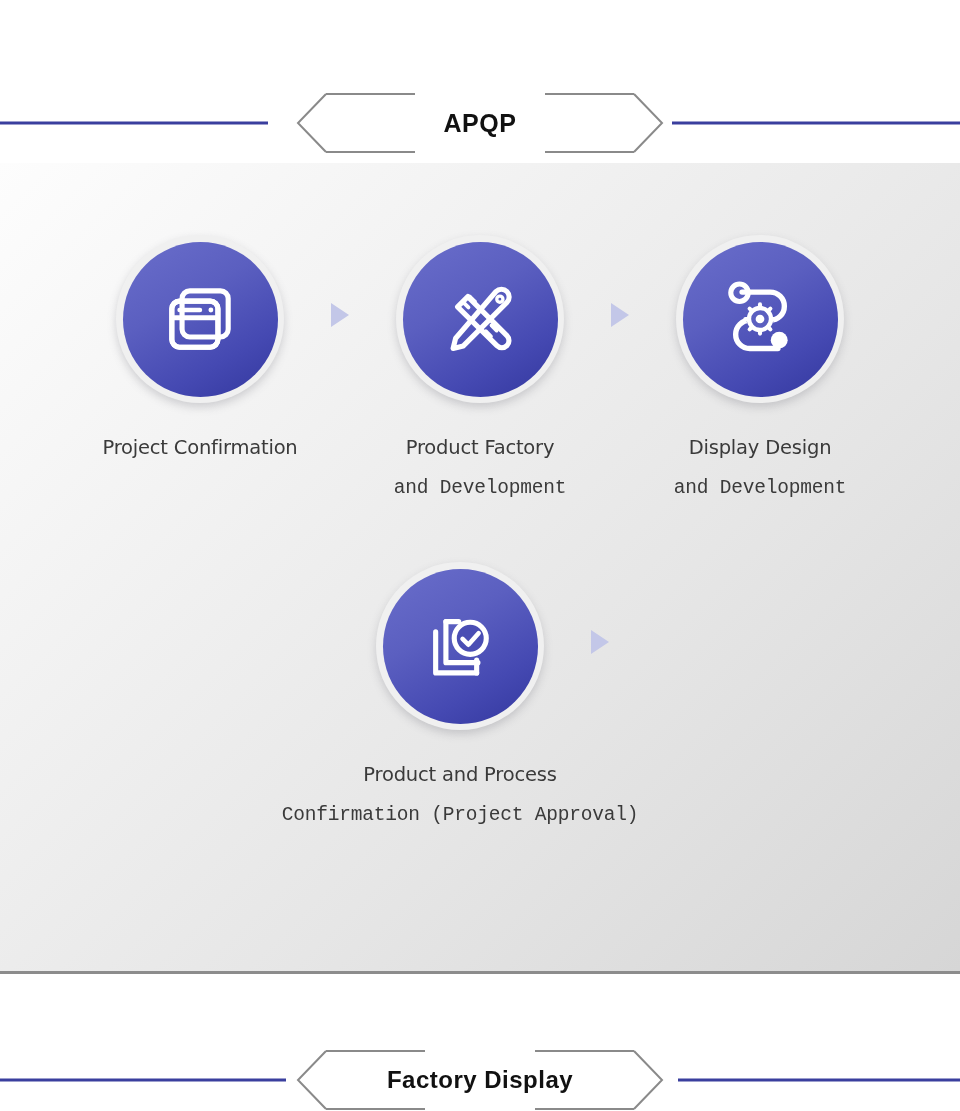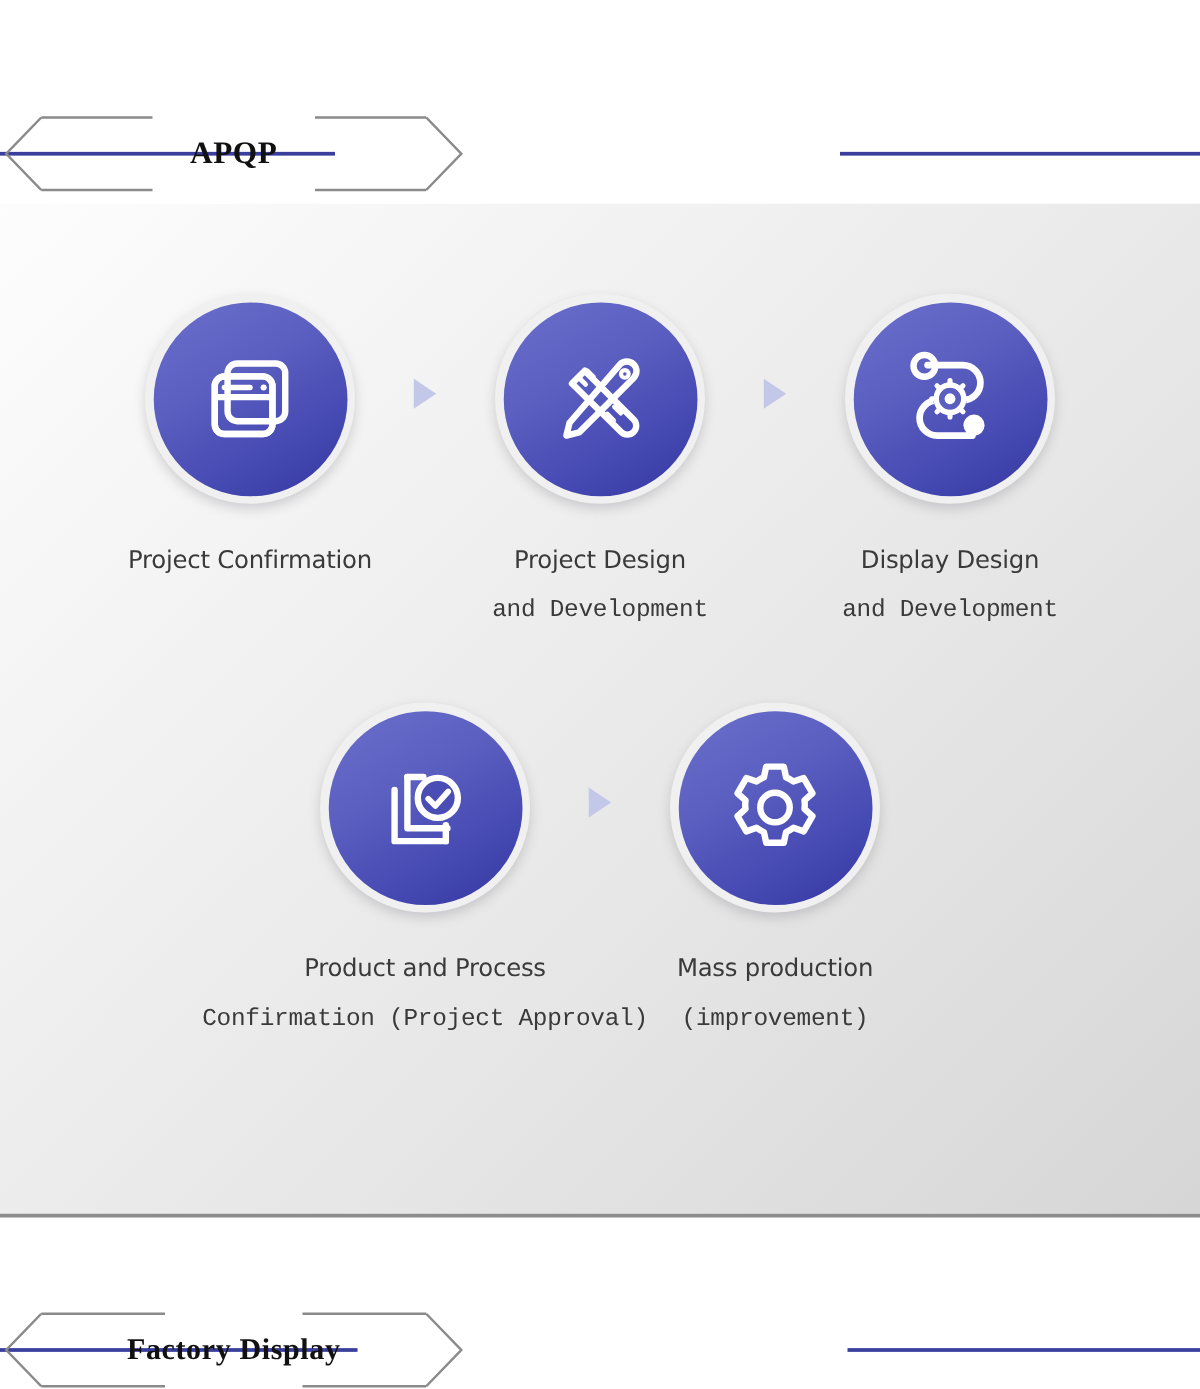--- a/index.html
+++ b/index.html
@@ -9,21 +9,21 @@
     font-family:"Liberation Sans", sans-serif;
     overflow:hidden;
   }
 
   
   .section-header{
     position:relative;
     width:960px;
     display:flex;
     align-items:center;
-    font-family:Liberation Serif, serif;
+    justify-content:center;
   }
   .hdr-rule{
     position:absolute;
     height:3px;
     background:#3a3f9e;
     top:50%;
     transform:translateY(-50%);
   }
   .hdr-rule.left { left:0;  width:268px; }
   .hdr-rule.right{ right:0; width:288px; }
@@ -188,21 +188,21 @@
               <path d="M19 19 L23 23"></path>
               <path d="M24 14.5 L28 18.5"></path>
               <path d="M41 37 L45 41"></path>
               <path d="M36.5 41.5 L40.5 45.5"></path>
             </g>
             <circle cx="47.5" cy="16.5" r="2.4" fill="none" stroke="#ffffff" stroke-width="2.6"></circle>
           </svg>
         </div>
       </div>
       <div class="step-label">
-        <span>Project Design</span>
+        <span>Product Factory</span>
         <span class="l2">and Development</span>
       </div>
     </div>
 
     <div class="arrow">
       <svg viewBox="0 0 22 28">
         <path d="M2 2 L20 14 L2 26 Z" fill="#c3c7e8"></path>
       </svg>
     </div>
 
@@ -263,36 +263,20 @@
         <span class="l2">Confirmation (Project Approval)</span>
       </div>
     </div>
 
     <div class="arrow">
       <svg viewBox="0 0 22 28">
         <path d="M2 2 L20 14 L2 26 Z" fill="#c3c7e8"></path>
       </svg>
     </div>
 
-    <div class="flow-step">
-      <div class="circle-wrap">
-        <div class="circle">
-          <svg viewBox="0 0 64 64">
-            <g transform="translate(32,32)">
-              <path d="M-5.5 -25.5 h11 l1.4 6.6 a20 20 0 0 1 4.6 2.7 l6.4 -2.2 l5.5 9.5 l-5 4.5 a20 20 0 0 1 0 5.3 l5 4.5 l-5.5 9.5 l-6.4 -2.2 a20 20 0 0 1 -4.6 2.7 l-1.4 6.6 h-11 l-1.4 -6.6 a20 20 0 0 1 -4.6 -2.7 l-6.4 2.2 l-5.5 -9.5 l5 -4.5 a20 20 0 0 1 0 -5.3 l-5 -4.5 l5.5 -9.5 l6.4 2.2 a20 20 0 0 1 4.6 -2.7 z" fill="none" stroke="#ffffff" stroke-width="4" stroke-linejoin="round"></path>
-              <circle r="9.2" fill="none" stroke="#ffffff" stroke-width="4"></circle>
-            </g>
-          </svg>
-        </div>
-      </div>
-      <div class="step-label">
-        <span>Mass production</span>
-        <span class="l2">(improvement)</span>
-      </div>
-    </div>
 
   </div>
 </div>
 
 <div class="section-header" id="factory-header">
   <div class="hdr-rule left"></div>
   <div class="hdr-rule right"></div>
   <div class="hex-frame">
     <svg viewBox="0 0 374 62">
       <path d="M33 2 L5 31 L33 60" fill="none" stroke="#8a8a8a" stroke-width="2"></path>

